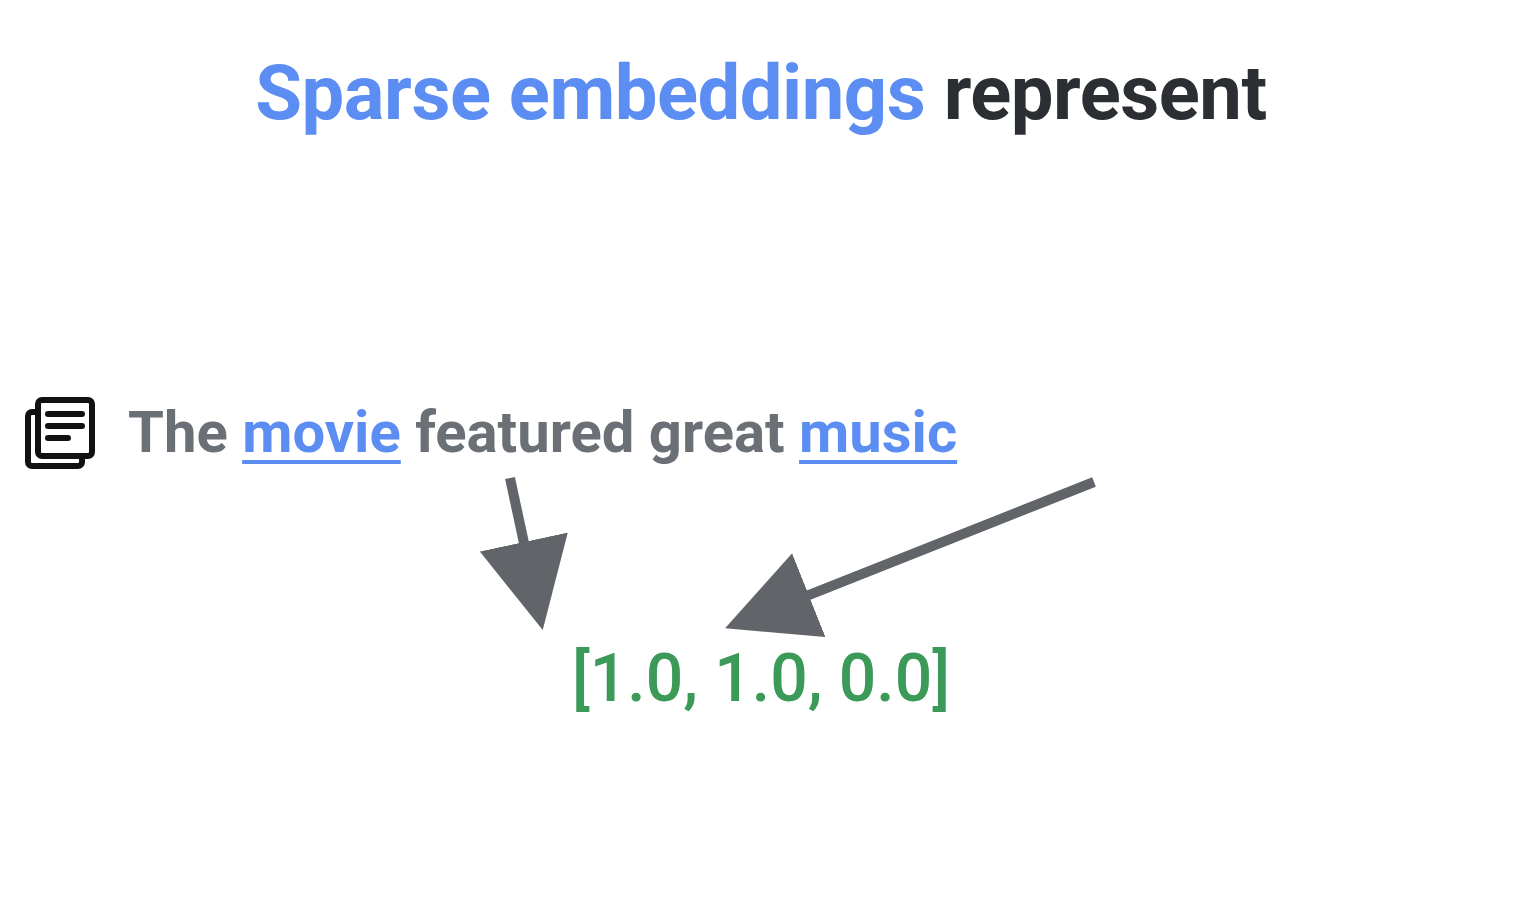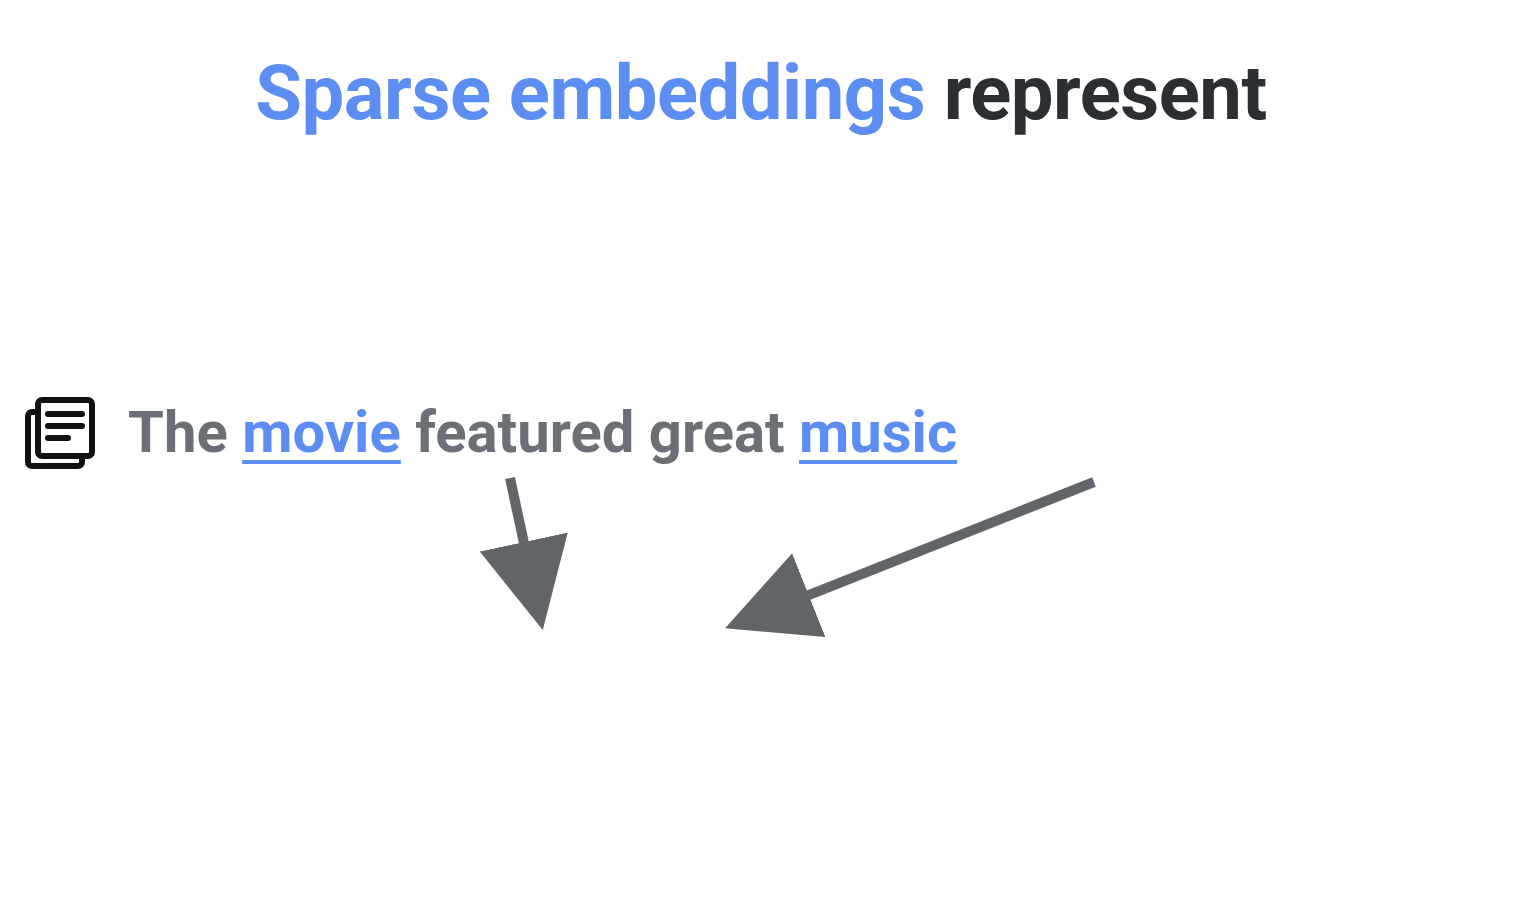--- a/index.html
+++ b/index.html
@@ -112,14 +112,15 @@
   <svg class="arrows" viewBox="0 0 1522 902">
     <defs>
       <marker id="ah" viewBox="0 0 12 12" refX="9" refY="6" markerWidth="9" markerHeight="9" orient="auto-start-reverse">
         <path d="M0,0 L12,6 L0,12 Z" fill="#616569"></path>
       </marker>
     </defs>
     <line x1="510" y1="478" x2="538" y2="608" stroke="#616569" stroke-width="10" marker-end="url(#ah)"></line>
     <line x1="1094" y1="482" x2="746" y2="620" stroke="#616569" stroke-width="10" marker-end="url(#ah)"></line>
   </svg>
 
+  <div class="vector">[1.0, 1.0, 0.0]</div>
 
 </div>
 
 </body></html>

